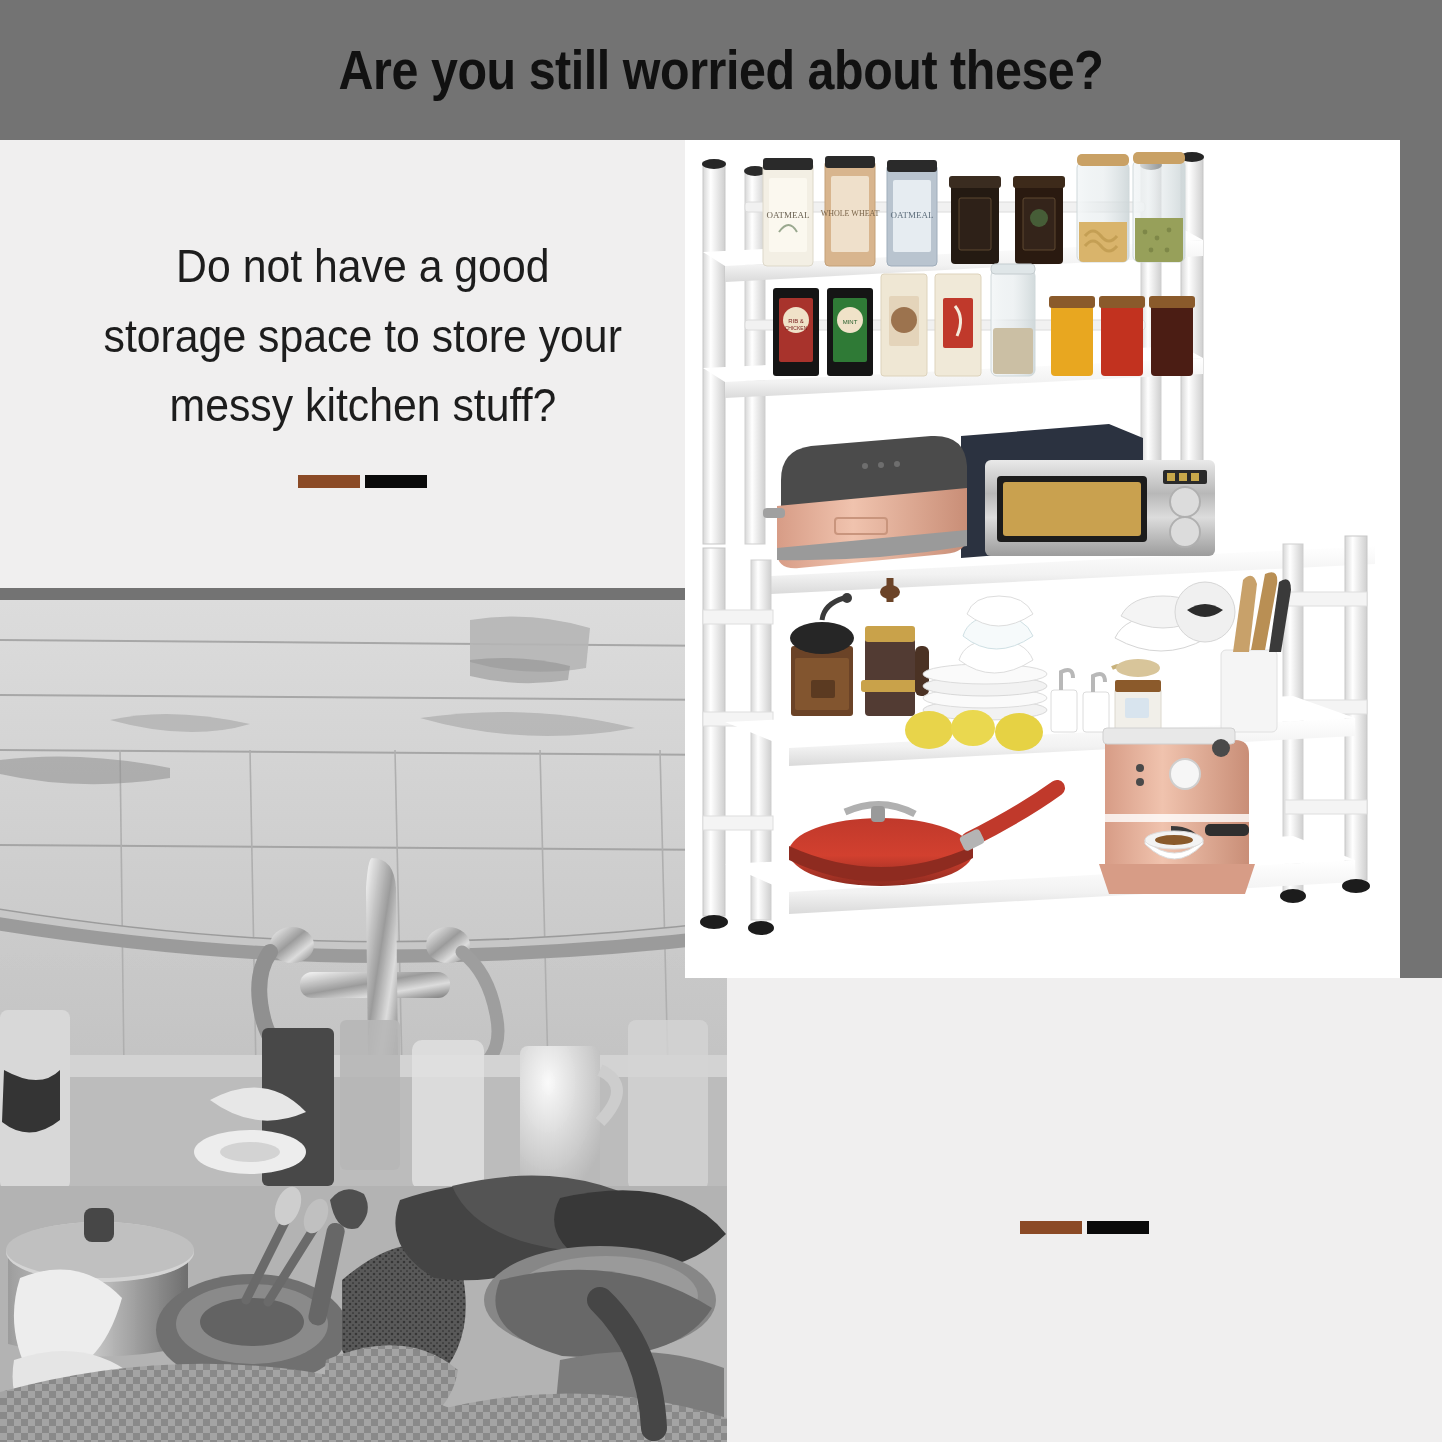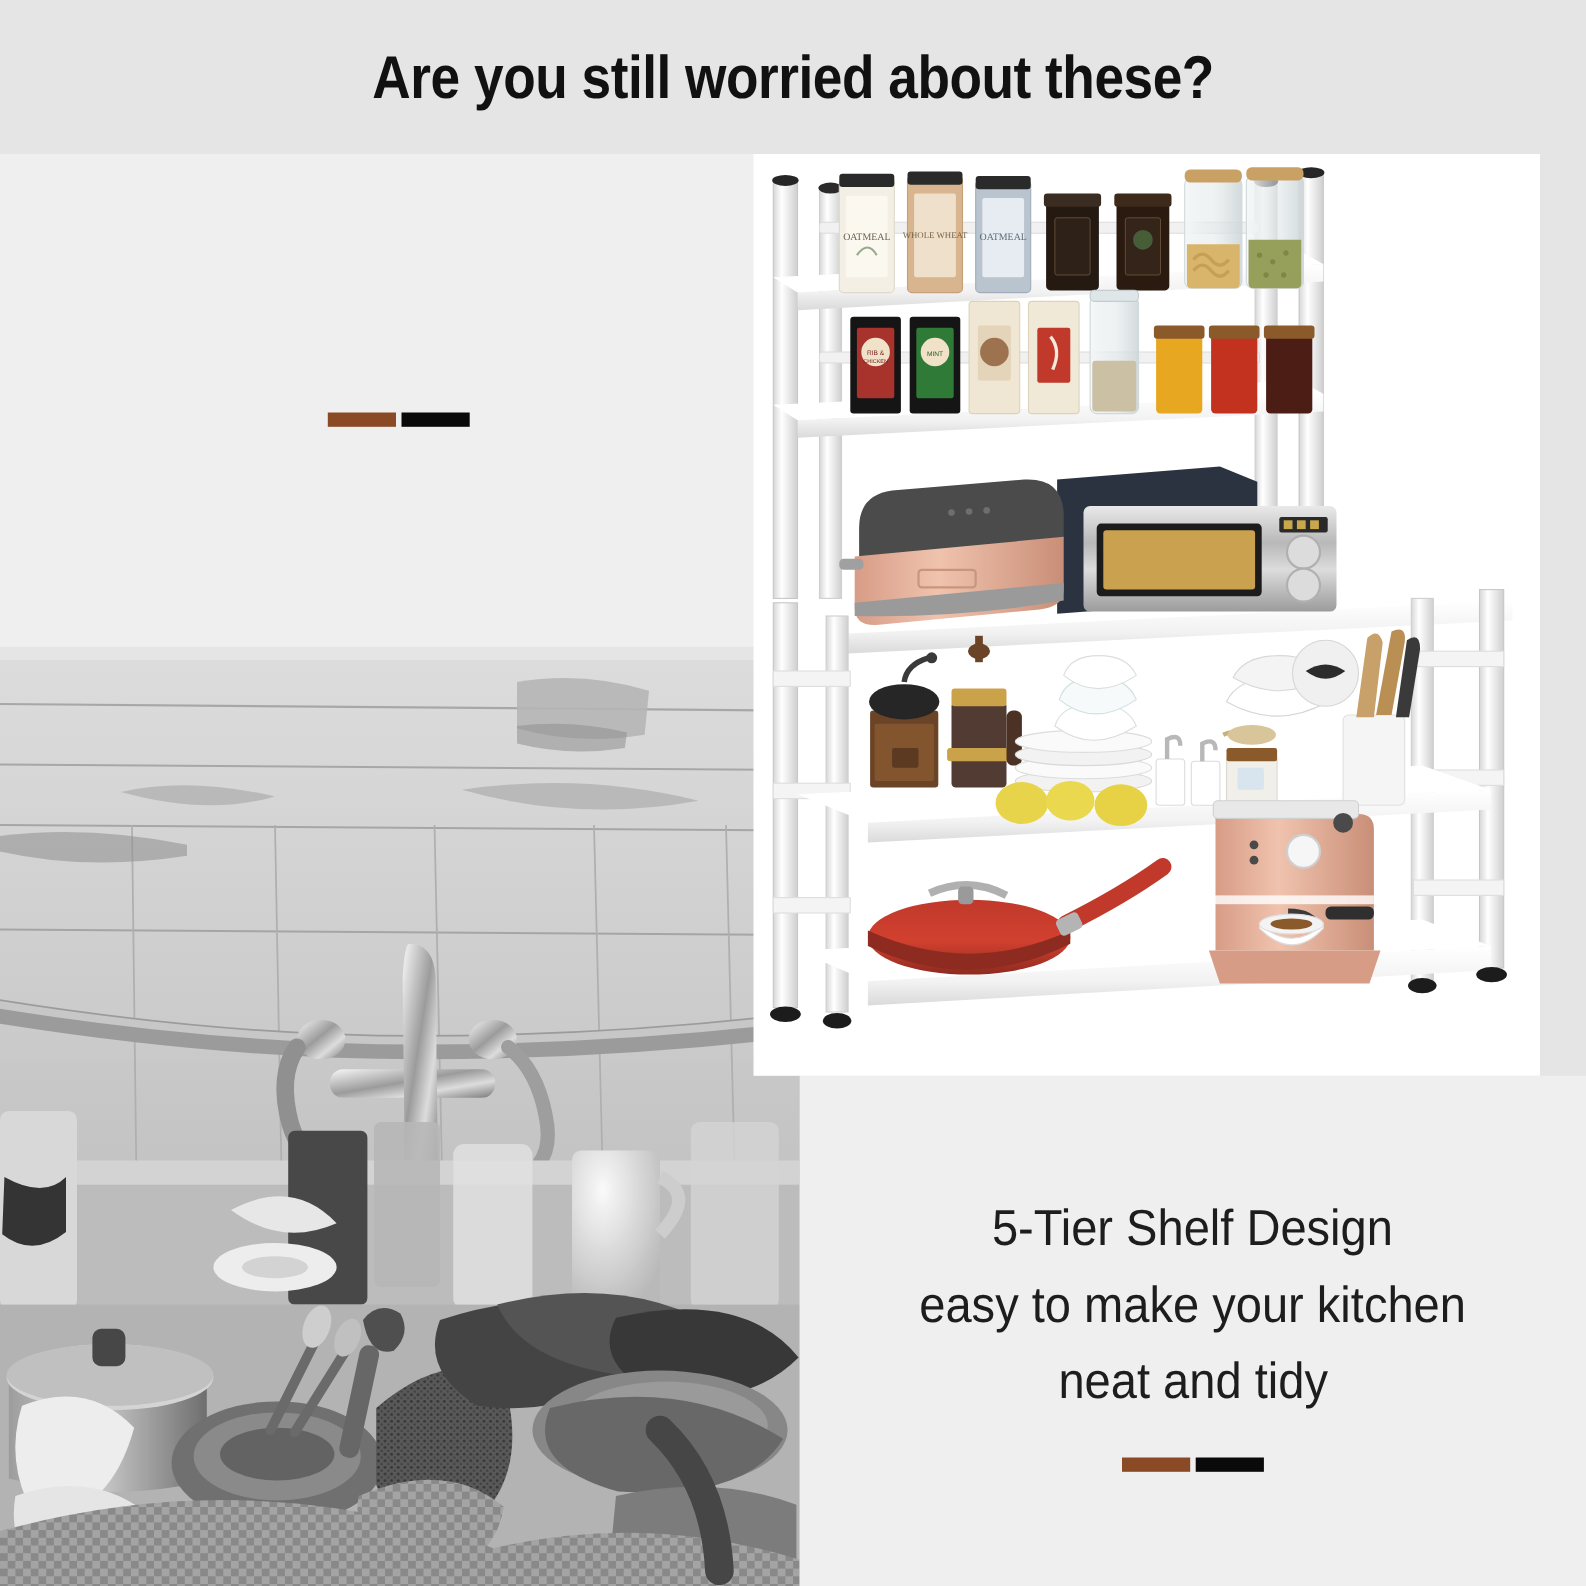--- a/index.html
+++ b/index.html
@@ -1,17 +1,17 @@
 <!DOCTYPE html>
 <html><head>
 <meta charset="utf-8">
 <style>
   html,body{margin:0;padding:0;background:#ffffff;}
   body{width:1442px;height:1442px;font-family:"Liberation Sans",sans-serif;overflow:hidden;}
-  .page{position:relative;width:1442px;height:1442px;background:#e5e5e5;text-align:right;}
+  .page{position:relative;width:1442px;height:1442px;background:#737373;text-align:right;}
 
   
   .headline{
     position:absolute;left:0;top:0;width:1442px;height:140px;
     display:flex;align-items:center;justify-content:center;
     font-family:"Liberation Sans",sans-serif;
     font-weight:bold;font-size:55px;letter-spacing:-0.5px;
     color:#111;transform:scaleX(0.88);transform-origin:center center;
     white-space:nowrap;
   }
@@ -43,20 +43,25 @@
   #shelf-figure svg{display:block;width:715px;height:838px;}
 </style>
 </head>
 <body>
 
 <div class="page">
 
   <div class="headline">Are you still worried about these?</div>
 
   <div class="text-panel" id="panel-problem">
+    <div class="lines">
+      <div class="line">Do not have a good</div>
+      <div class="line">storage space to store your</div>
+      <div class="line">messy kitchen stuff?</div>
+    </div>
     <div class="divider">
       <span class="bar-brown"></span>
       <span class="bar-black"></span>
     </div>
   </div>
 
   <div id="photo-messy">
     <svg viewBox="0 0 727 842" xmlns="http://www.w3.org/2000/svg">
       <defs>
         <linearGradient id="tileG" x1="0" y1="0" x2="0" y2="1">
@@ -468,24 +473,19 @@
       </g>
 
       <ellipse cx="29" cy="782" rx="14" ry="7" fill="#1c1c1c"></ellipse>
       <ellipse cx="76" cy="788" rx="13" ry="7" fill="#1c1c1c"></ellipse>
       <ellipse cx="608" cy="756" rx="13" ry="7" fill="#1c1c1c"></ellipse>
       <ellipse cx="671" cy="746" rx="14" ry="7" fill="#1c1c1c"></ellipse>
     </svg>
   </div>
 
   <div class="text-panel" id="panel-benefit">
-    <div class="lines">
-      <div class="line">5-Tier Shelf Design</div>
-      <div class="line">easy to make your kitchen</div>
-      <div class="line">neat and tidy</div>
-    </div>
     <div class="divider">
       <span class="bar-brown"></span>
       <span class="bar-black"></span>
     </div>
   </div>
 
 </div>
 
 </body></html>

